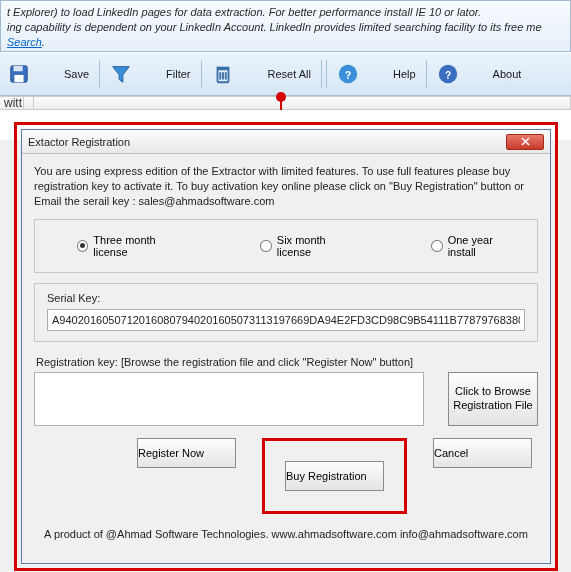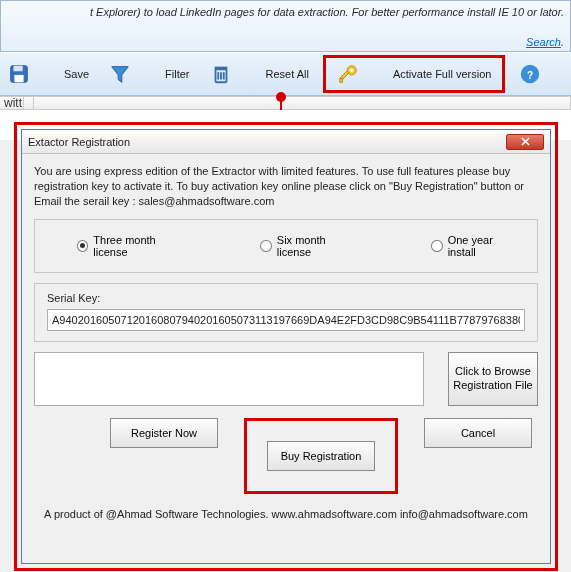--- a/index.html
+++ b/index.html
@@ -17,21 +17,20 @@
       overflow: hidden;
     }
     .info-bar {
       background: linear-gradient(to bottom, #f5fafe, #e6f0fa);
       border: 1px solid #a0b8d0;
       padding: 4px 6px;
       font-style: italic;
       color: #2a2a2a;
       line-height: 1.35;
       height: 52px;
-      text-align: right;
     }
     .info-bar a {
       color: #0066cc;
       text-decoration: underline;
     }
     .toolbar-region {
       background: linear-gradient(to bottom, #eaf3fc, #d7e6f5);
       border-top: 1px solid #fff;
       border-bottom: 1px solid #a8c0d8;
       padding: 4px 0;
@@ -247,27 +246,27 @@
       padding: 0 4px;
     }
     .btn-row {
       display: flex;
       justify-content: flex-end;
       gap: 26px;
       padding-right: 6px;
       margin-bottom: 10px;
     }
     .win-btn {
-      width: 108px;
+      width: 99px;
       height: 30px;
       background: linear-gradient(to bottom, #fdfdfd, #e4e4e4);
       border: 1px solid #8a8a8a;
       display: flex;
       align-items: center;
-      justify-content: center;
+      justify-content: flex-start;
       cursor: pointer;
     }
     .buy-frame {
       border: 3px solid #d40000;
       padding: 20px;
     }
     .buy-frame .win-btn {
       height: 30px;
     }
     .footer {
@@ -275,21 +274,21 @@
       color: #222;
       padding: 4px 0 8px 0;
       border-top: 0;
     }
   </style>
 </head>
 <body>
 
 <div class="info-bar">
   <span>t Explorer) to load LinkedIn pages for data extraction. For better performance install IE 10 or lator.</span><br>
-  <br>
+  <span>ing capability is dependent on your LinkedIn Account. LinkedIn provides limited searching facility to its free me</span><br>
   <a>Search</a><span>.</span>
 </div>
 
 <div class="toolbar-region">
   <div class="tool-btn">
     <span class="tool-icon">
       <svg viewBox="0 0 24 24">
           <rect x="3" y="3" width="18" height="18" rx="2" fill="#3a6fbf" stroke="#264f8f"></rect>
           <rect x="6" y="3" width="10" height="6" fill="#d8e4f4"></rect>
           <rect x="7" y="13" width="10" height="8" fill="#fff"></rect>
@@ -314,33 +313,20 @@
           <line x1="9" y1="10" x2="9" y2="18" stroke="#3a6fa8" stroke-width="2"></line>
           <line x1="12" y1="10" x2="12" y2="18" stroke="#3a6fa8" stroke-width="2"></line>
           <line x1="15" y1="10" x2="15" y2="18" stroke="#3a6fa8" stroke-width="2"></line>
           <rect x="5" y="4" width="14" height="3" fill="#3a6fa8"></rect>
         </svg>
     </span>
     <span class="tool-label">Reset All</span>
   </div>
   <div class="toolbar-sep"></div>
 
-  <div class="activate-frame">
-    <div class="tool-btn">
-      <span class="tool-icon">
-        <svg viewBox="0 0 24 24">
-            <circle cx="16" cy="8" r="5" fill="#f4c430" stroke="#b88a10"></circle>
-            <circle cx="16" cy="8" r="2" fill="#fff"></circle>
-            <rect x="3" y="12" width="10" height="3" transform="rotate(-45 8 13)" fill="#f4c430" stroke="#b88a10"></rect>
-            <rect x="3" y="17" width="3" height="4" fill="#f4c430" stroke="#b88a10"></rect>
-          </svg>
-      </span>
-      <span class="tool-label">Activate Full version</span>
-    </div>
-  </div>
 
   <div class="toolbar-sep"></div>
   <div class="tool-btn">
     <span class="tool-icon">
       <svg viewBox="0 0 24 24">
           <circle cx="12" cy="12" r="10" fill="#3a8fd8"></circle>
           <text x="12" y="17" text-anchor="middle" fill="#fff" font-size="14" font-weight="bold" font-family="Arial">?</text>
         </svg>
     </span>
     <span class="tool-label">Help</span>
@@ -398,20 +384,21 @@
             <span>One year install</span>
           </label>
         </div>
       </div>
 
       <div class="serial-group">
         <div class="label-txt">Serial Key:</div>
         <input class="textbox" readonly="" value="A94020160507120160807940201605073113197669DA94E2FD3CD98C9B54111B77879768380787" style="">
       </div>
 
+      <div class="regkey-label">Registration key: [Browse the registration file and click "Register Now" button]</div>
       <div class="regkey-row">
         <div class="regkey-box"></div>
         <div class="browse-btn">
           <span>Click to Browse Registration File</span>
         </div>
       </div>
 
       <div class="btn-row">
         <div class="win-btn">
           <span>Register Now</span>

